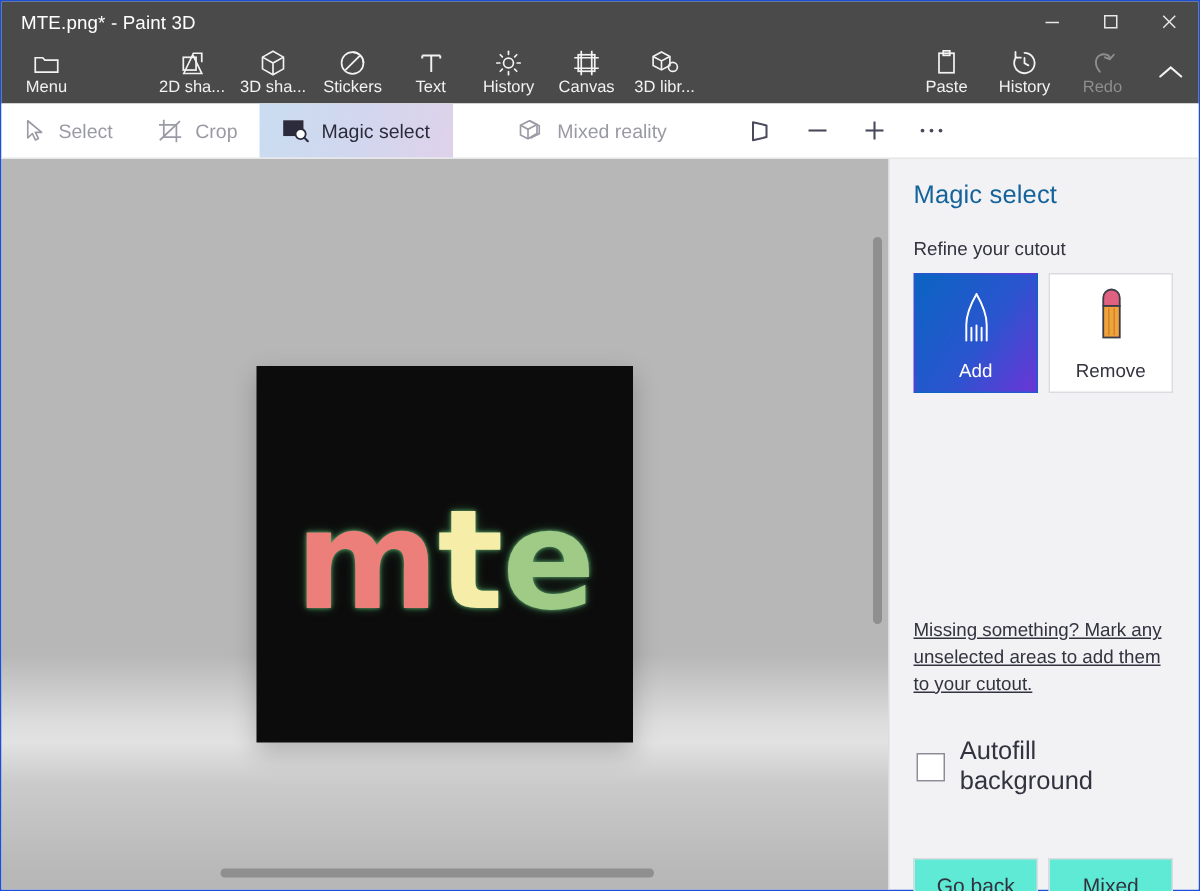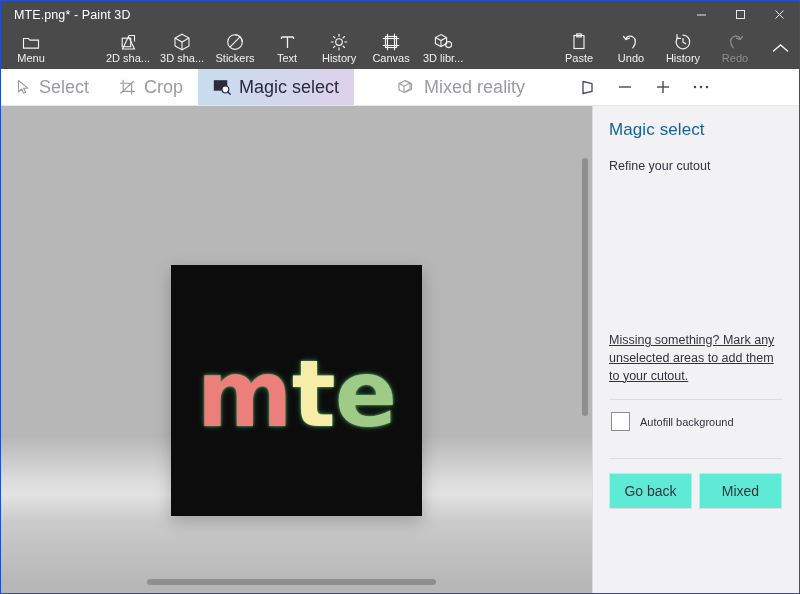--- a/index.html
+++ b/index.html
@@ -75,21 +75,21 @@
     height: 37px; flex: 0 0 37px;
     background: #ffffff;
     display: flex; align-items: stretch;
     border-bottom: 1px solid #e6e6e6;
     position: relative;
   }
   .sb-item {
     display: flex; align-items: center; gap: 8px;
     padding: 0 15px;
     color: #9a9aa5;
-    font-size: 18px;
+    font-size: 13px;
     white-space: nowrap;
   }
   .sb-item .sb-ico { display:flex; align-items:center; }
   .sb-item.active {
     background: linear-gradient(100deg, #c9dcf0 0%, #d2d6ee 55%, #ded2ea 100%);
     color: #2b2b3c;
   }
   .sb-item.active .sb-ico svg { stroke:#2b2b3c; fill:none; }
   .sb-spacer { flex: 0 0 28px; }
   .sb-tool {
@@ -114,21 +114,21 @@
     background: linear-gradient(to bottom,
         rgba(255,255,255,0) 0%,
         rgba(255,255,255,.52) 24%,
         rgba(255,255,255,.60) 31%,
         rgba(255,255,255,.28) 45%,
         rgba(255,255,255,0) 78%);
     pointer-events: none;
   }
   .artboard {
     position: absolute;
-    left: 170px; top: 159px;
+    left: 170px; top: 138px;
     width: 251px; height: 251px;
     background: #0c0c0c;
     box-shadow: 0 6px 16px rgba(0,0,0,.22);
     display: flex; align-items: center; justify-content: center;
   }
   .logo {
     font-family: "DejaVu Sans", sans-serif;
     font-weight: 700;
     font-size: 92px;
     line-height: 1;
@@ -205,21 +205,21 @@
   .divider { height: 1px; background: #dcdce0; margin: 14px 0 0 0; }
   .checkrow {
     display: flex; align-items: center; gap: 10px;
     padding: 12px 0 13px 2px;
   }
   .checkbox {
     width: 19px; height: 19px;
     background: #ffffff;
     border: 1px solid #8d8d97;
   }
-  .checklabel { font-size: 11px; color: #333340; }
+  .checklabel { font-size: 17px; color: #333340; }
   .btn-row { display: flex; gap: 7px; padding-top: 14px; }
   .pbtn {
     width: 83px; height: 36px;
     background: #5eead4;
     border: 1px solid #dcdce0;
     color: #333340;
     font-size: 14px;
     font-family: "Liberation Sans", sans-serif;
     display: flex; align-items: center; justify-content: center;
   }
@@ -357,29 +357,20 @@
       <div class="rb-item">
         <span class="rb-ico">
           <svg width="16" height="18" viewBox="0 0 16 18">
               <rect x="3" y="2.5" width="10" height="13" fill="none" stroke="#f2f2f2" stroke-width="1.15"></rect>
               <rect x="5.8" y="0.9" width="4.4" height="3" fill="none" stroke="#f2f2f2" stroke-width="1.15"></rect>
             </svg>
         </span>
         <span class="rb-label">Paste</span>
       </div>
 
-      <div class="rb-item">
-        <span class="rb-ico">
-          <svg width="18" height="17" viewBox="0 0 18 17">
-              <path d="M4 5.2 C4 2.5 8 1.2 11 3 C14 4.8 14.4 9.8 10.8 13.8" fill="none" stroke="#f2f2f2" stroke-width="1.25" stroke-linecap="round"></path>
-              <path d="M4 5.5 L1.5 2.5 M4 5.5 L7.4 4.2" fill="none" stroke="#f2f2f2" stroke-width="1.25" stroke-linecap="round"></path>
-            </svg>
-        </span>
-        <span class="rb-label">Undo</span>
-      </div>
 
       <div class="rb-item">
         <span class="rb-ico">
           <svg width="18" height="18" viewBox="0 0 18 18">
               <path d="M9 2.2 A6.8 6.8 0 1 1 3.3 5.2" fill="none" stroke="#f2f2f2" stroke-width="1.2" stroke-linecap="round"></path>
               <path d="M3.0 1.6 L3.0 5.4 L6.6 5.4" fill="none" stroke="#f2f2f2" stroke-width="1.2" stroke-linecap="round" stroke-linejoin="round"></path>
               <path d="M9 5.6 L9 9.2 L11.6 10.6" fill="none" stroke="#f2f2f2" stroke-width="1.2" stroke-linecap="round"></path>
             </svg>
         </span>
         <span class="rb-label">History</span>
@@ -491,20 +482,42 @@
 
       <div class="vscroll"></div>
       <div class="hscroll"></div>
     </div>
 
     <div class="panel">
 
       <div class="panel-title">Magic select</div>
       <div class="panel-sub">Refine your cutout</div>
 
+      <div class="tool-row">
+        <div class="tool-card selected">
+          <span class="tc-ico">
+            <svg width="30" height="38" viewBox="0 0 30 38">
+                <path d="M15 3 C11 10 8.2 17 8.2 23.5 L8.2 34 M15 3 C19 10 21.8 17 21.8 23.5 L21.8 34" fill="none" stroke="#ffffff" stroke-width="1.3" stroke-linecap="round"></path>
+                <path d="M11.6 34 L11.6 25.5 M15 34 L15 24 M18.4 34 L18.4 25.5" fill="none" stroke="#ffffff" stroke-width="1.3" stroke-linecap="round"></path>
+              </svg>
+          </span>
+          <span>Add</span>
+        </div>
+        <div class="tool-card">
+          <span class="tc-ico">
+            <svg width="24" height="40" viewBox="0 0 24 40">
+              <path d="M6.5 12 L6.5 6.5 A5.5 5.5 0 0 1 17.5 6.5 L17.5 12z" fill="#e0617f" stroke="#3b3b4a" stroke-width="1.2" stroke-linejoin="round"></path>
+              <rect x="6.5" y="12" width="11" height="21" fill="#f0a33c" stroke="#3b3b4a" stroke-width="1.2"></rect>
+              <line x1="10.2" y1="13.5" x2="10.2" y2="31.5" stroke="#cf8424" stroke-width="1"></line>
+              <line x1="13.8" y1="13.5" x2="13.8" y2="31.5" stroke="#cf8424" stroke-width="1"></line>
+            </svg>
+          </span>
+          <span>Remove</span>
+        </div>
+      </div>
 
       <div class="panel-hint">Missing something? Mark any unselected areas to add them to your cutout.</div>
 
       <div class="divider"></div>
 
       <div class="checkrow">
         <span class="checkbox"></span>
         <span class="checklabel">Autofill background</span>
       </div>
 

